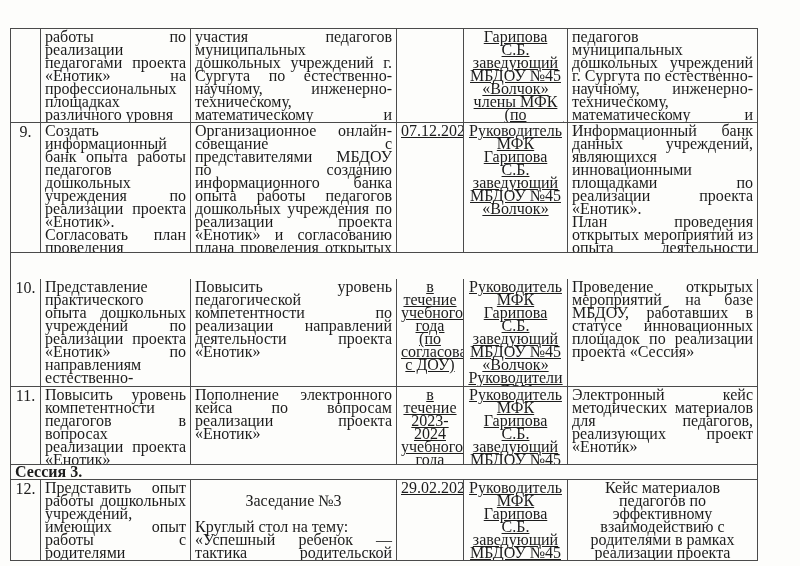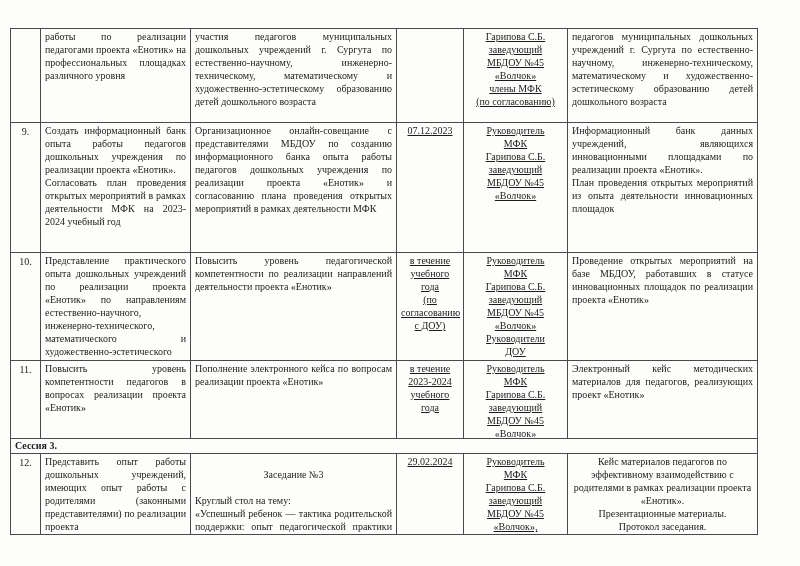--- a/index.html
+++ b/index.html
@@ -20,29 +20,29 @@
     width: 748px;
     border-top: 1px solid #4a4a4a;
     border-left: 1px solid #4a4a4a;
   }
   .trow {
     display: grid;
     grid-template-columns: 30px 150px 206px 67px 104px 1fr;
   }
   .r8  { height: 94px; }
   .r9  { height: 130px; }
-  .r10 { height: 108px; }
+  .r10 { height: 108px; margin-top: 26px; }
   .r11 { height: 78px; }
   .rs  { height: 15px; }
   .r12 { height: 81px; }
   .cell {
     border-right: 1px solid #4a4a4a;
     border-bottom: 1px solid #4a4a4a;
     padding: 1px 4px 0 4px;
-    font-size: 10px;
+    font-size: 16px;
     line-height: 13px;
     white-space: pre-line;
     overflow: hidden;
   }
   .num   { text-align: center; padding-top: 2px; }
   .just  { text-align: justify; }
   .cen   { text-align: center; text-decoration: underline; }
   .session-cell {
     grid-column: 1 / -1;
     font-weight: bold;
@@ -98,21 +98,21 @@
 согласованию
 с ДОУ)</div>
       <div class="cell cen">Руководитель
 МФК
 Гарипова С.Б.
 заведующий
 МБДОУ №45
 «Волчок»
 Руководители
 ДОУ</div>
-      <div class="cell just">Проведение открытых мероприятий на базе МБДОУ, работавших в статусе инновационных площадок по реализации проекта «Енотик»</div>
+      <div class="cell just">Проведение открытых мероприятий на базе МБДОУ, работавших в статусе инновационных площадок по реализации проекта «Сессия»</div>
     </div>
 
     <div class="trow r11">
       <div class="cell num">11.</div>
       <div class="cell just">Повысить уровень компетентности педагогов в вопросах реализации проекта «Енотик»</div>
       <div class="cell just">Пополнение электронного кейса по вопросам реализации проекта «Енотик»</div>
       <div class="cell cen">в течение
 2023-2024
 учебного года</div>
       <div class="cell cen">Руководитель

